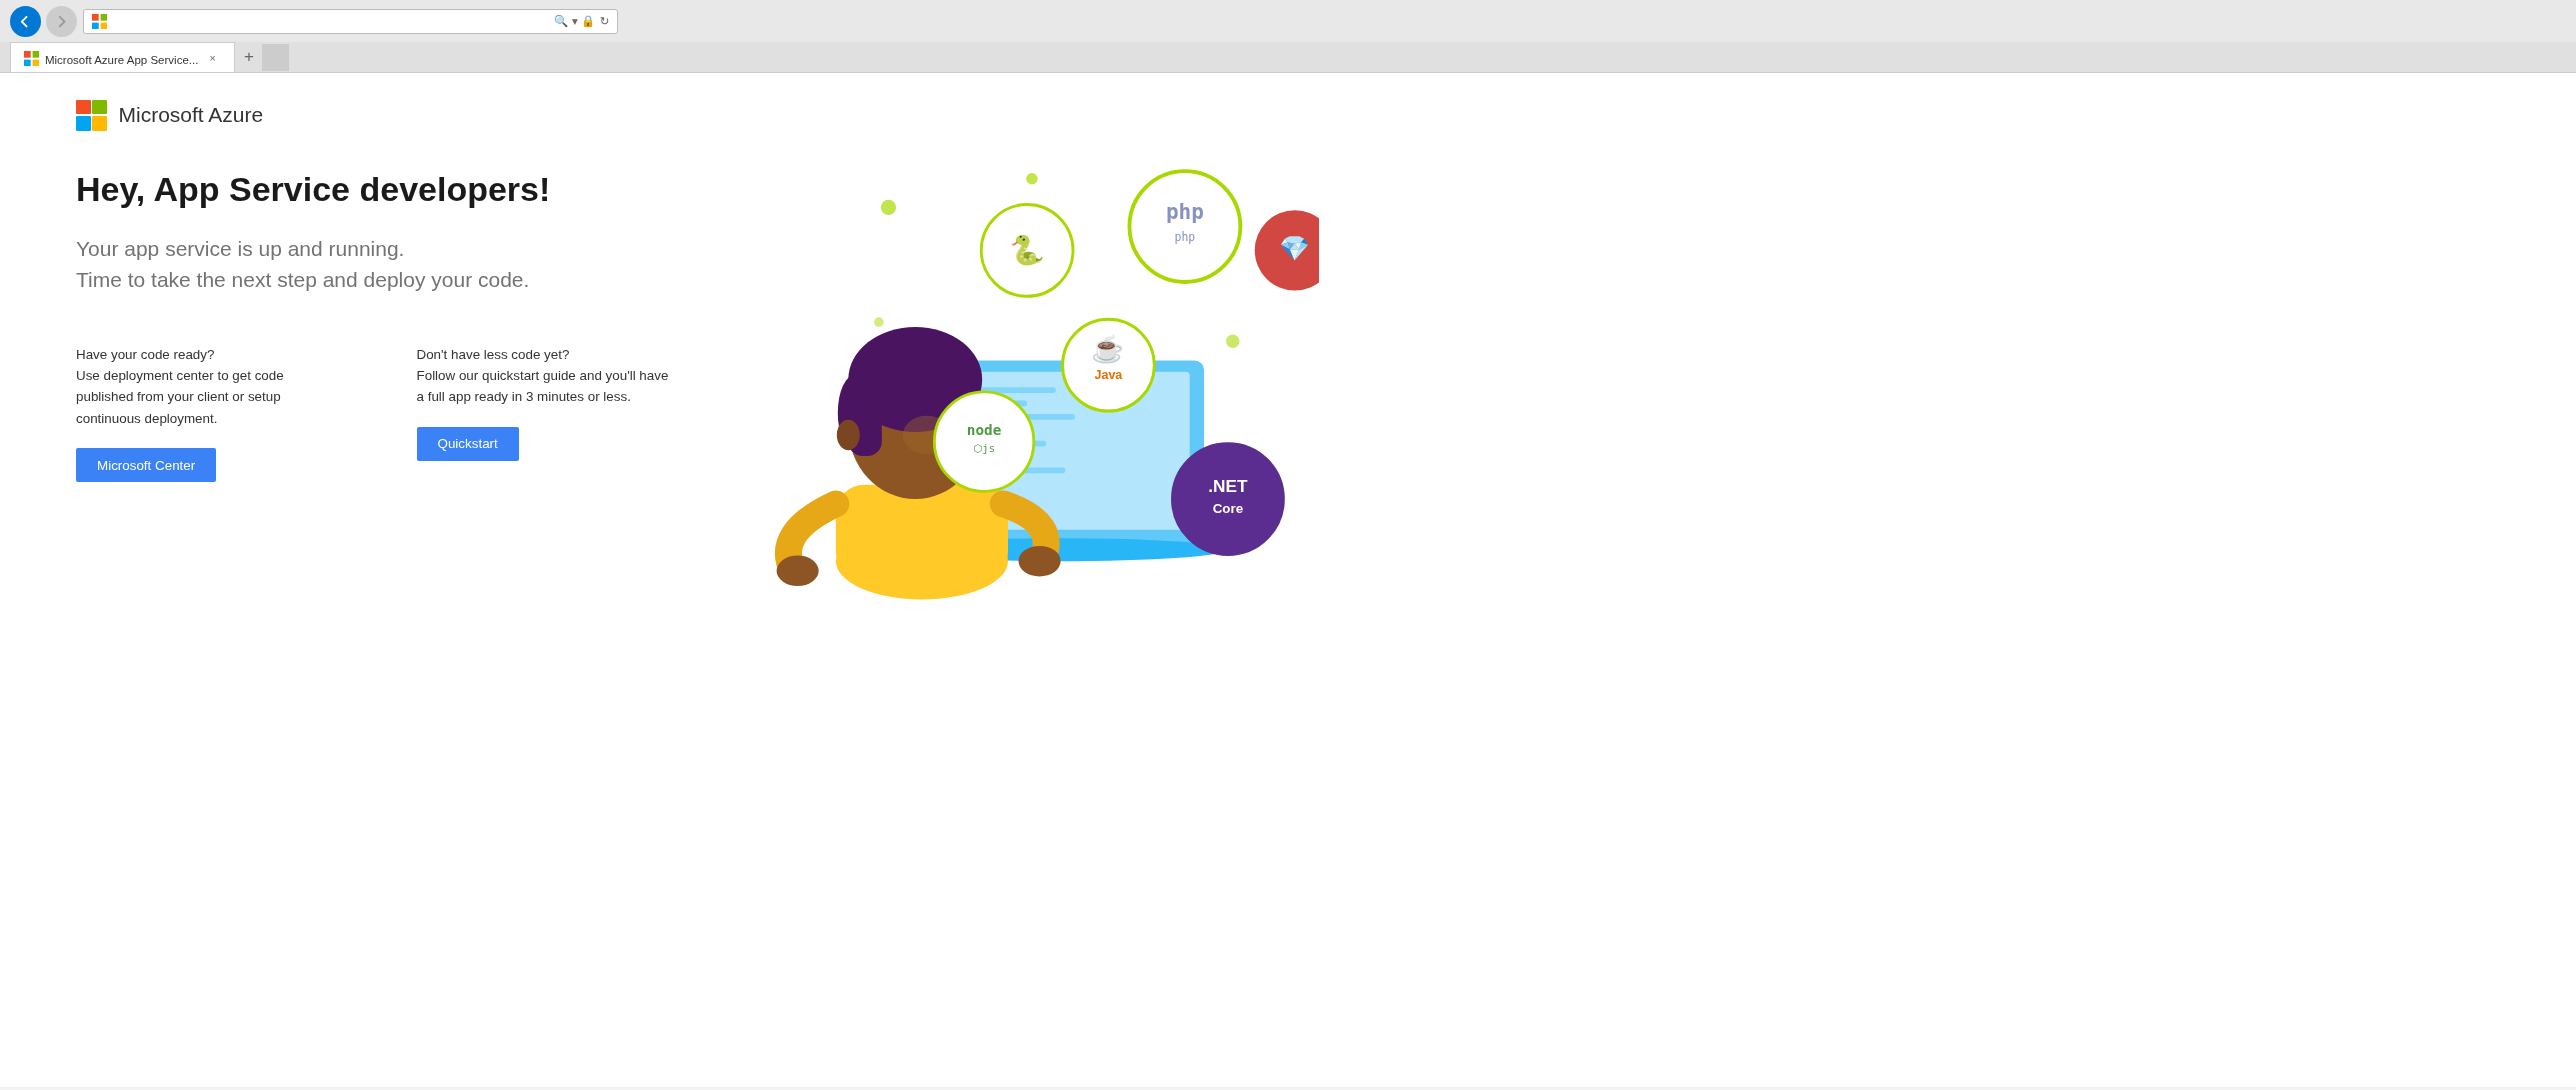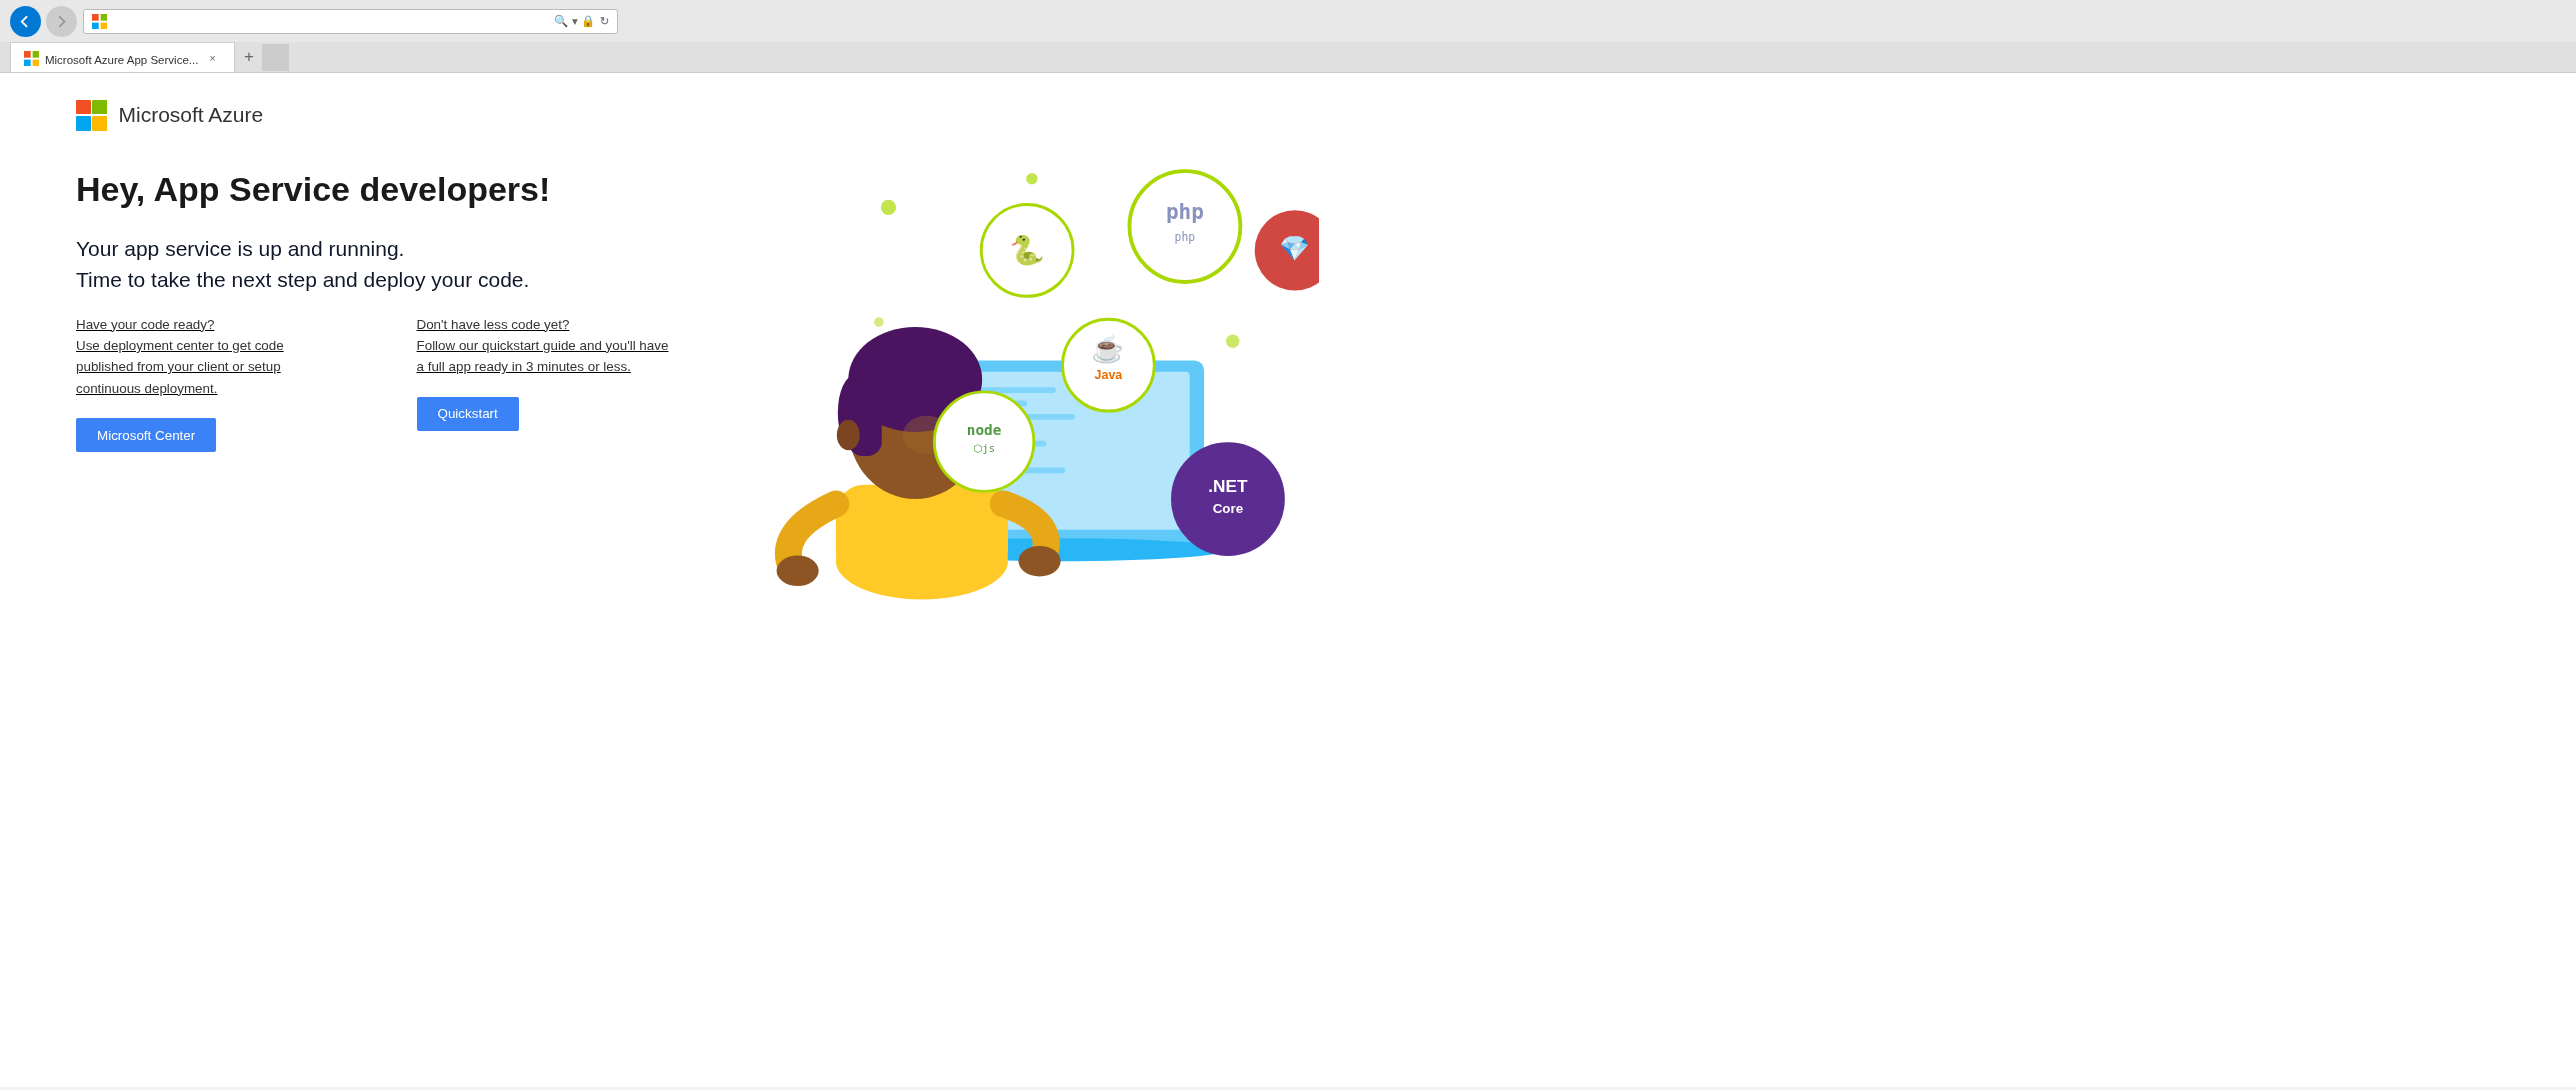--- a/index.html
+++ b/index.html
@@ -143,29 +143,28 @@
     .main-heading {
       font-size: 34px;
       font-weight: 600;
       color: #1a1a1a;
       margin-bottom: 23px;
       line-height: 1.2;
     }
     .sub-heading {
       font-size: 21px;
       font-weight: 400;
-      color: #0f172a;
-      margin-bottom: 18px;
+      color: #737373;
+      margin-bottom: 48px;
       line-height: 1.5;
     }
     .cta-columns {
       display: flex;
       gap: 88px;
       margin-top: 9.6px;
-      text-decoration: underline;
     }
     .cta-col {
       flex: 1;
     }
     .cta-text {
       font-size: 13.4px;
       color: #333;
       line-height: 1.6;
       margin-bottom: 19px;
     }

